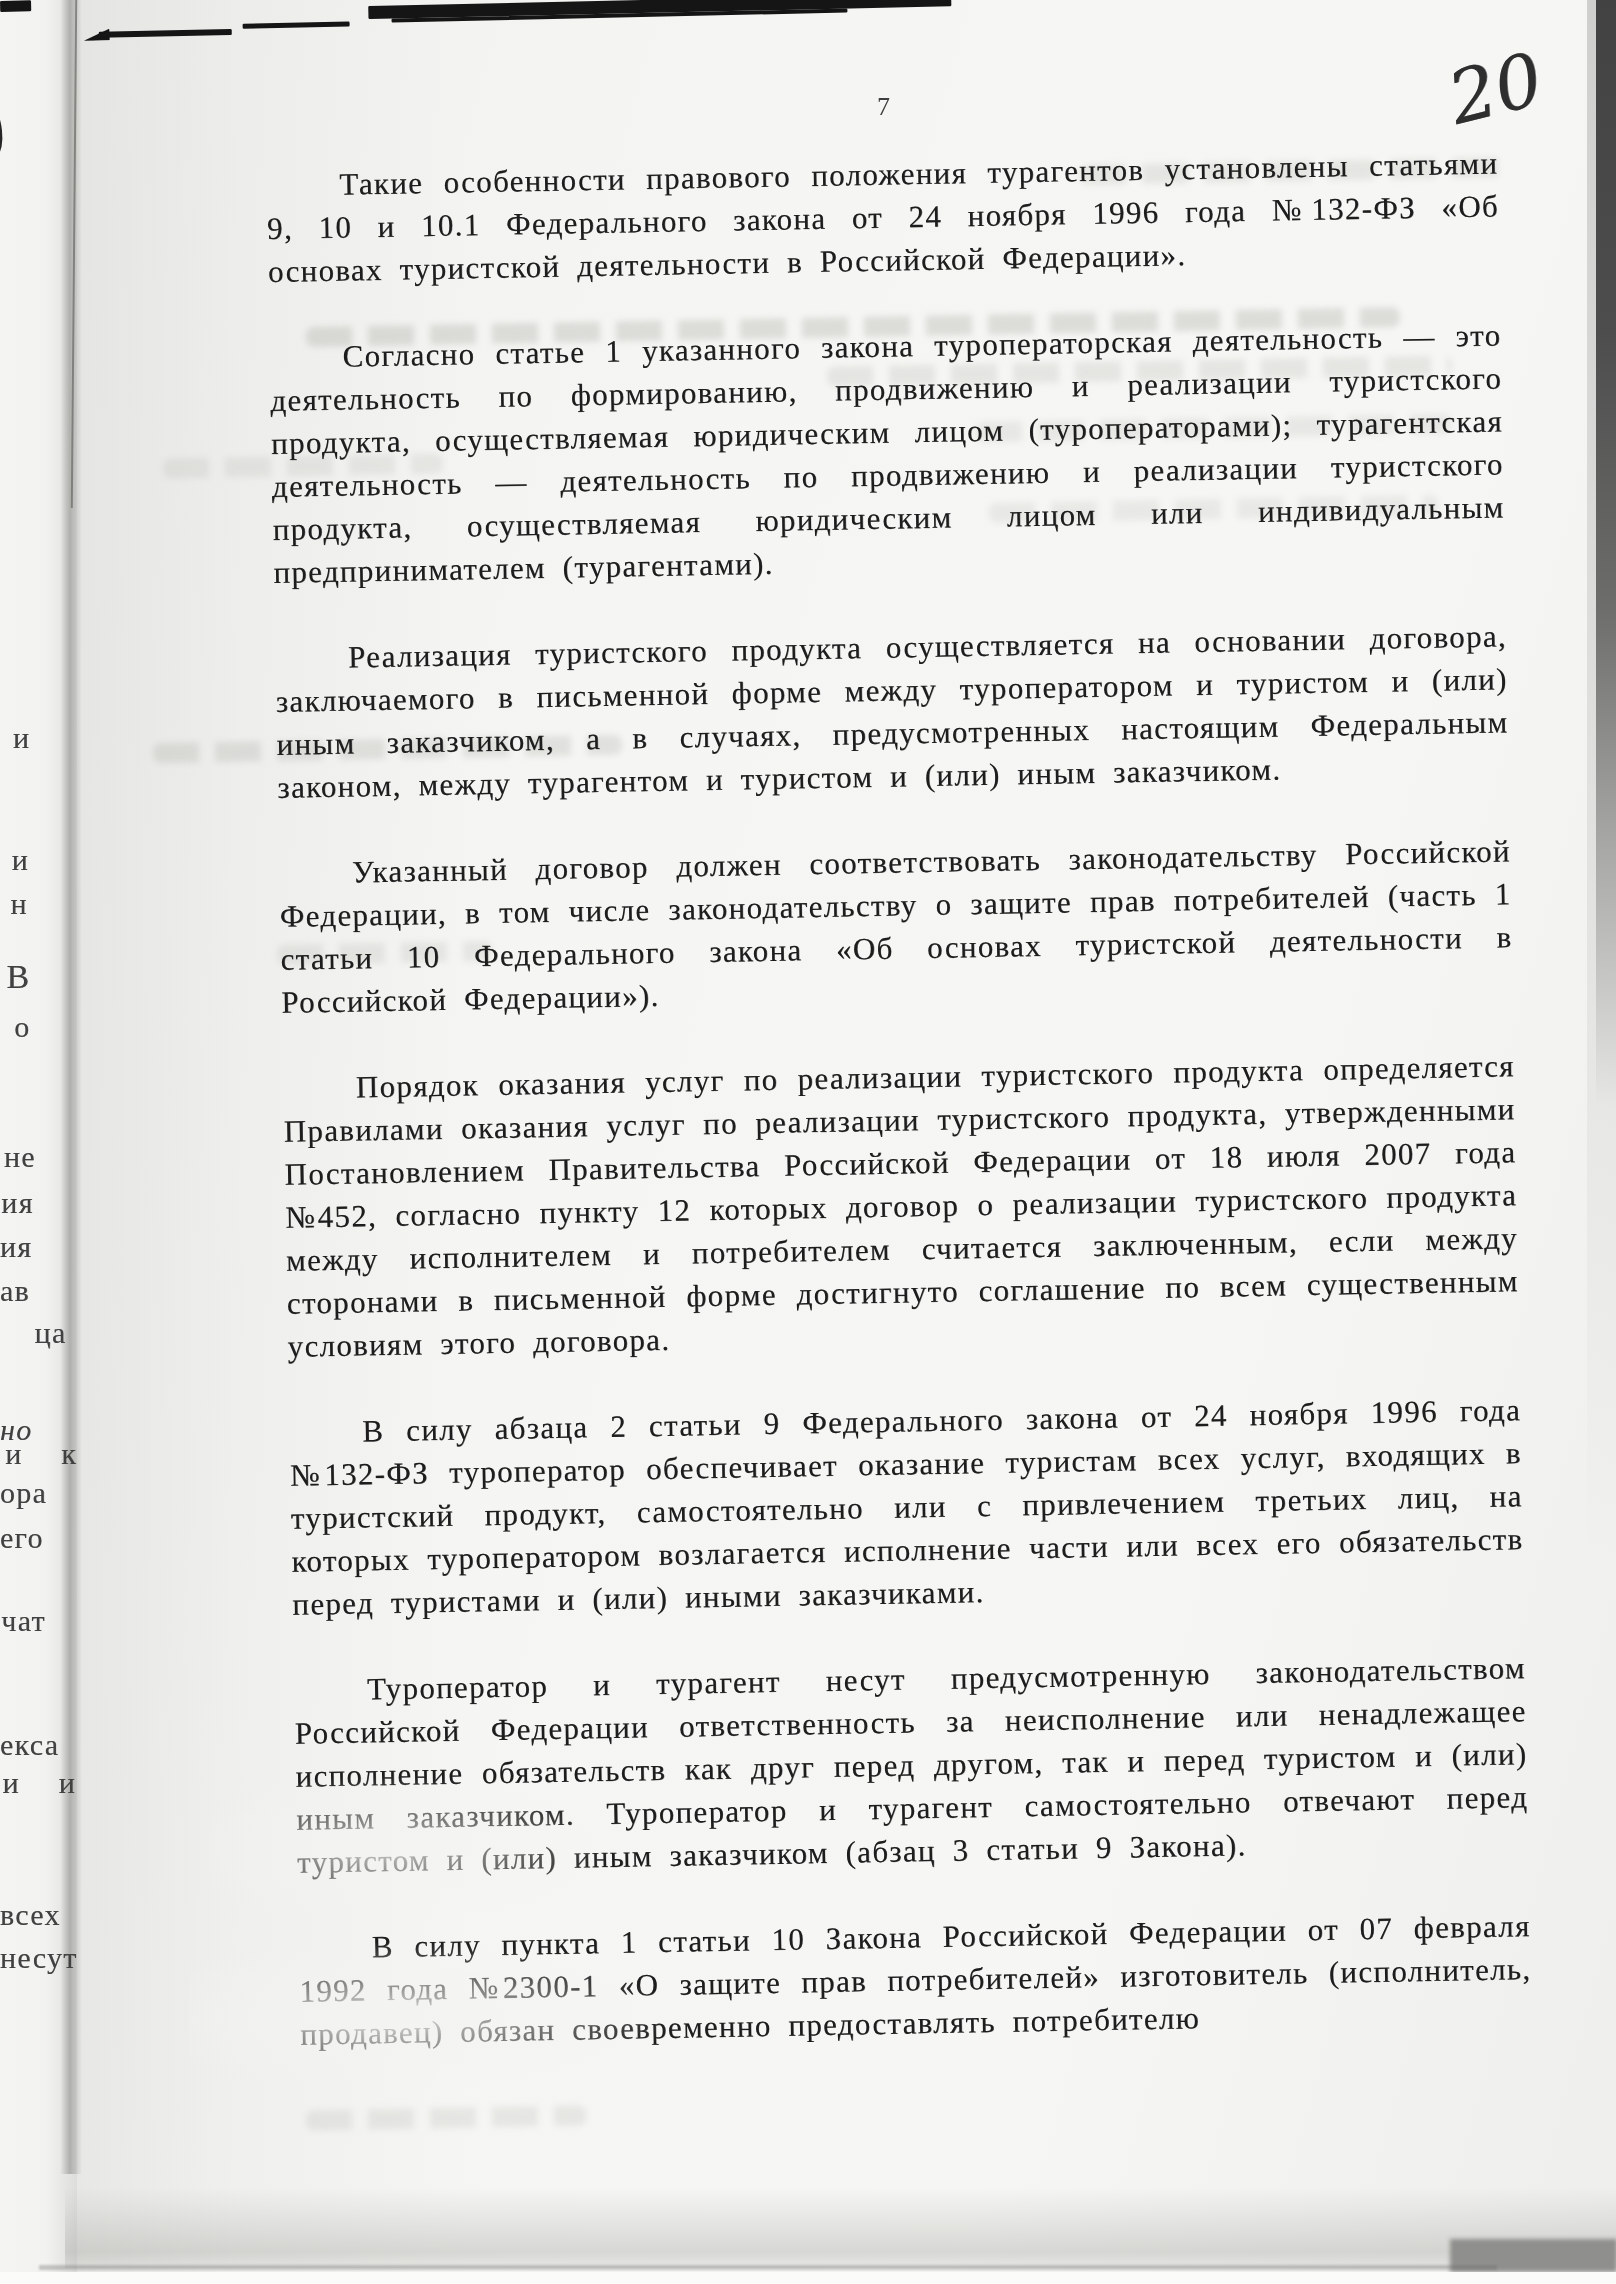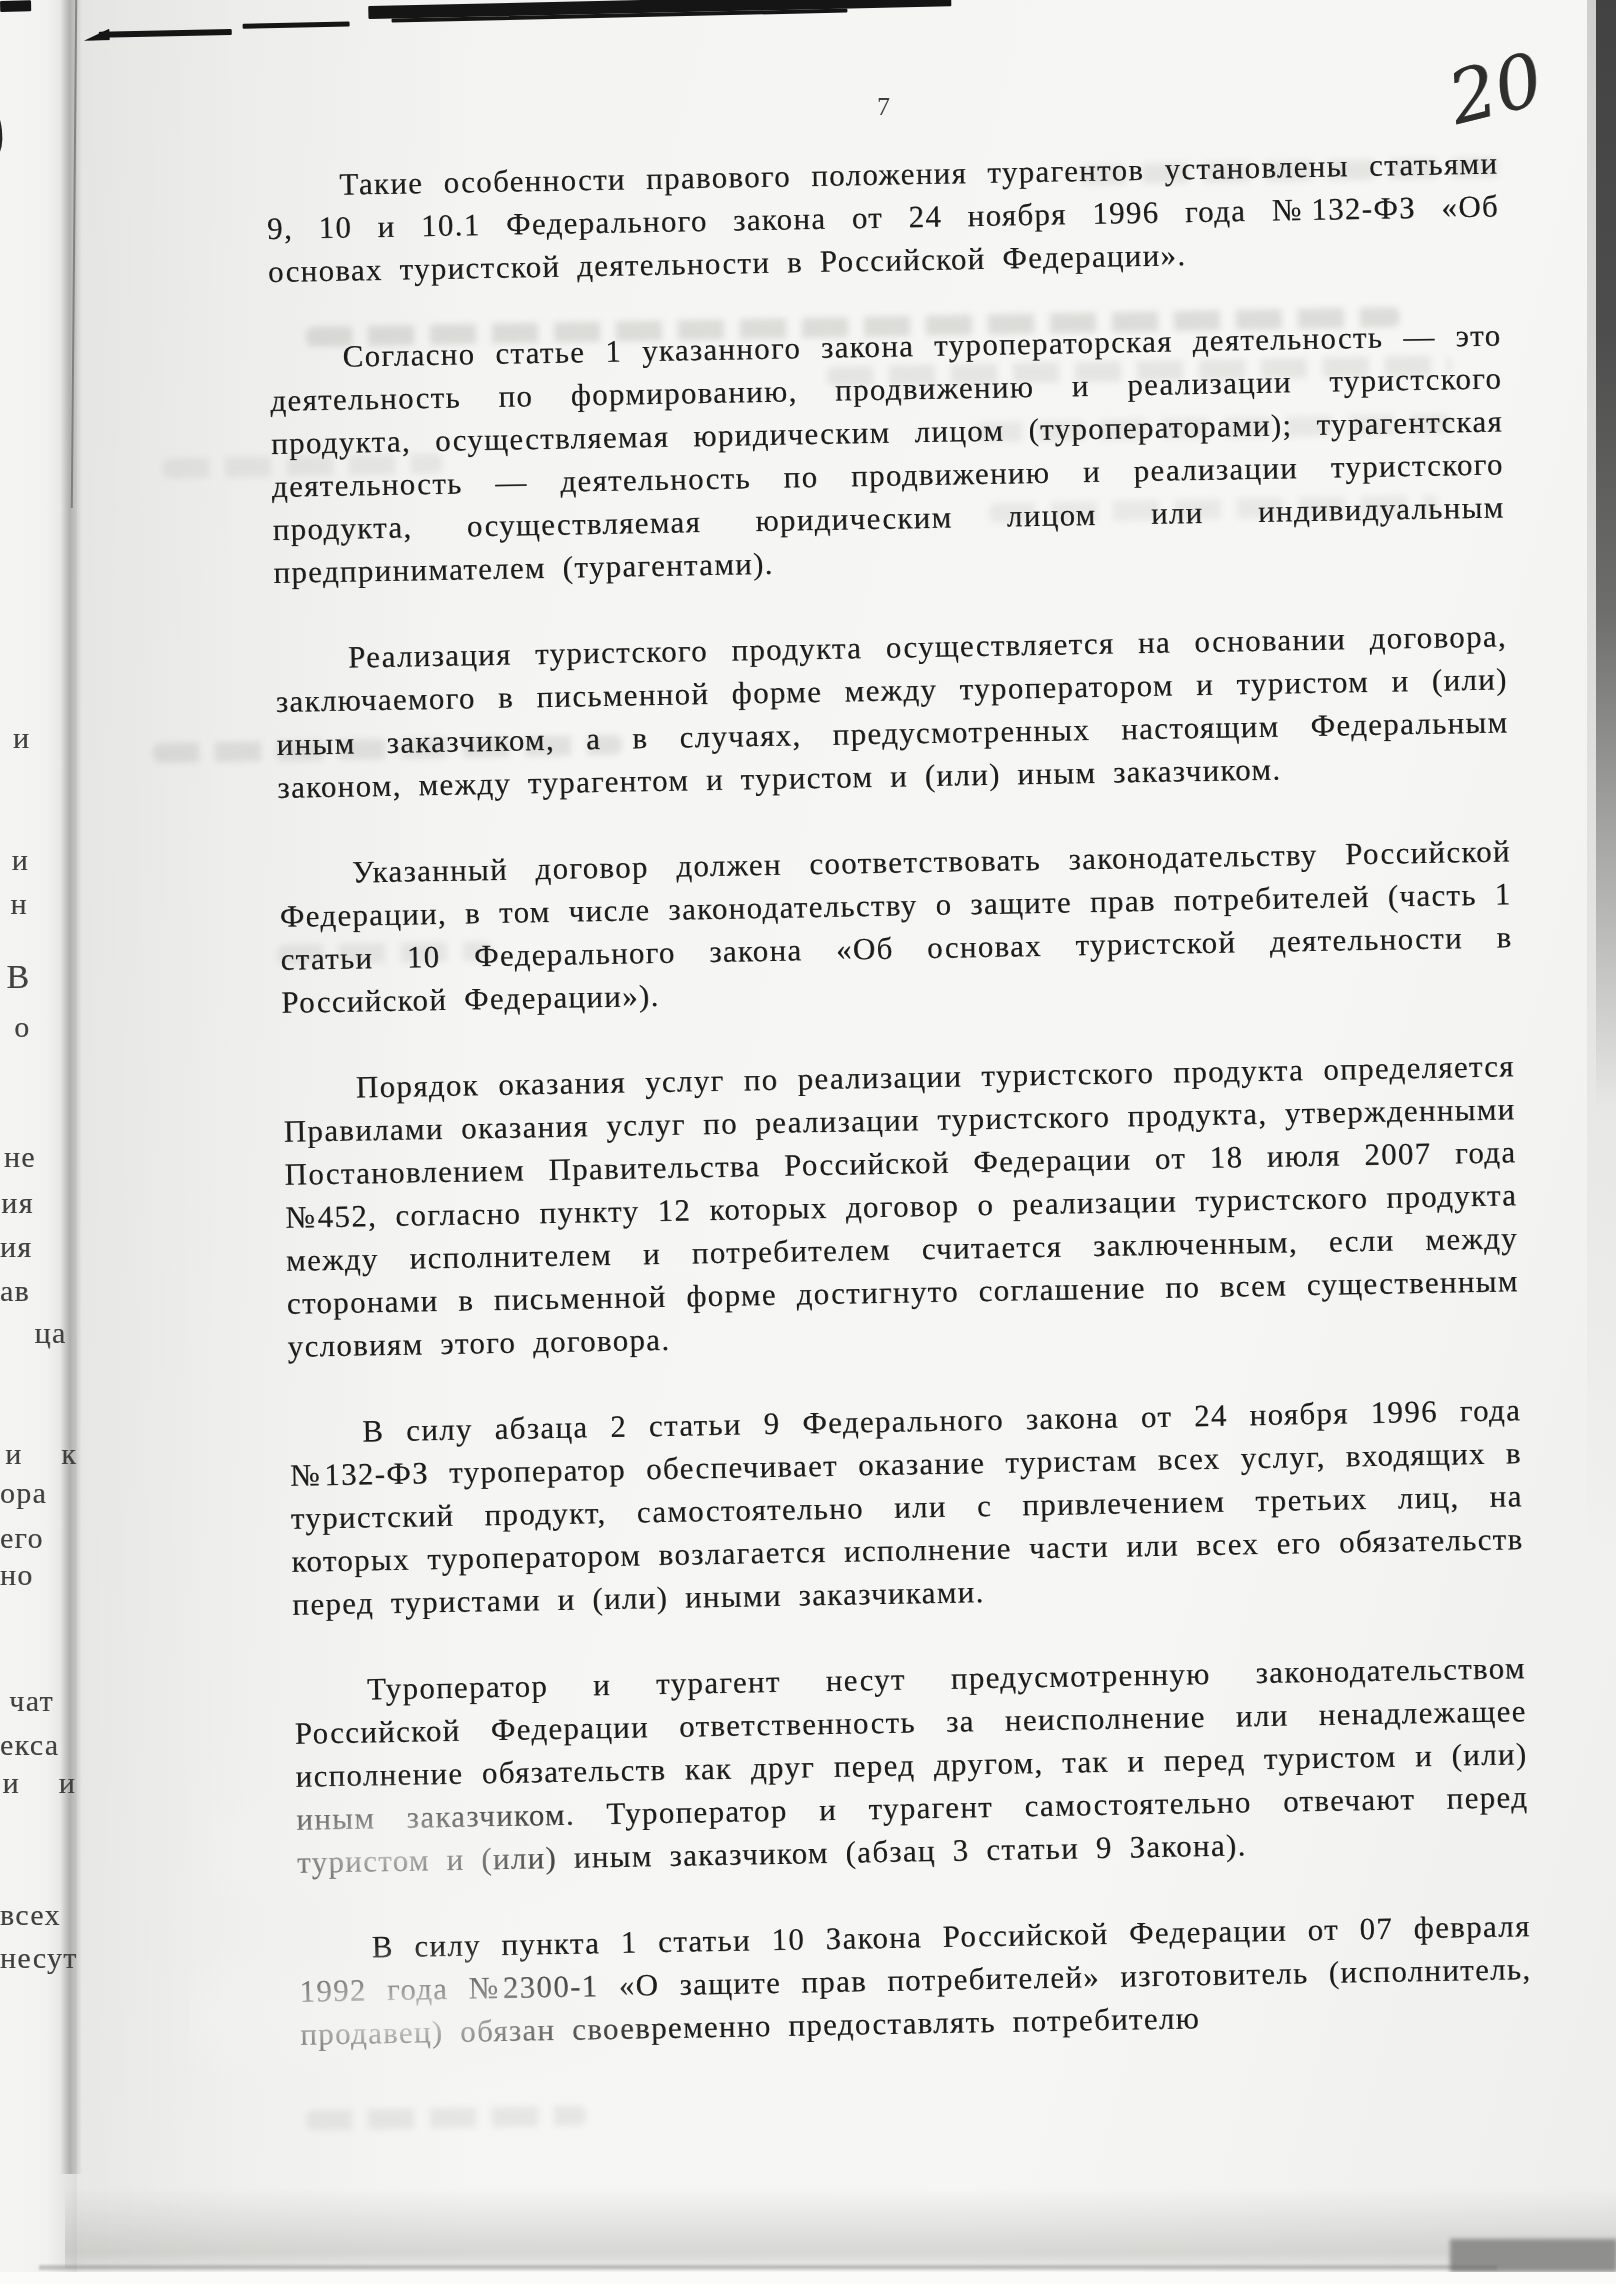--- a/index.html
+++ b/index.html
@@ -144,24 +144,24 @@
   <span class="frag" style="left:11.7px; top:843px;">и</span>
   <span class="frag" style="left:10.4px; top:887px;">н</span>
   <span class="frag big" style="left:6.5px; top:958px;">В</span>
   <span class="frag" style="left:14.3px; top:1010px;">о</span>
   <span class="frag" style="left:3.9px;  top:1140px;">не</span>
   <span class="frag" style="left:1.3px;  top:1186px;">ия</span>
   <span class="frag" style="left:0px;  top:1230px;">ия</span>
   <span class="frag" style="left:0px;  top:1274px;">ав</span>
   <span class="frag" style="left:2.6px;  top:1316px;margin-left:32px;">ца</span>
   <span class="frag gap" style="left:5.2px;  top:1437px;">и к</span>
-  <span class="frag" style="left:0px;  top:1558px;">но</span>
+  <span class="frag" style="left:0px;  top:1413px;font-style:italic;">но</span>
   <span class="frag" style="left:0px;  top:1521px;">его</span>
   <span class="frag" style="left:0px;  top:1476px;">ора</span>
-  <span class="frag" style="left:1.3px;  top:1684px;padding-left:8px;">чат</span>
+  <span class="frag" style="left:1.3px;  top:1604px;">чат</span>
   <span class="frag gap" style="left:2.6px;  top:1766px;">и и</span>
   <span class="frag" style="left:0px;  top:1728px;">екса</span>
   <span class="frag" style="left:0px;  top:1898px;">всех</span>
   <span class="frag" style="left:0px;  top:1941px;">несут</span>
 
   <div class="text-column">
     <p>Такие особенности правового положения турагентов установлены статьями 9, 10 и 10.1 Федерального закона от 24 ноября 1996 года №132-ФЗ «Об основах туристской деятельности в Российской Федерации».</p>
     <p>Согласно статье 1 указанного закона туроператорская деятельность — это деятельность по формированию, продвижению и реализации туристского продукта, осуществляемая юридическим лицом (туроператорами); турагентская деятельность — деятельность по продвижению и реализации туристского продукта, осуществляемая юридическим лицом или индивидуальным предпринимателем (турагентами).</p>
     <p>Реализация туристского продукта осуществляется на основании договора, заключаемого в письменной форме между туроператором и туристом и (или) иным заказчиком, а в случаях, предусмотренных настоящим Федеральным законом, между турагентом и туристом и (или) иным заказчиком.</p>
     <p>Указанный договор должен соответствовать законодательству Российской Федерации, в том числе законодательству о защите прав потребителей (часть 1 статьи 10 Федерального закона «Об основах туристской деятельности в Российской Федерации»).</p>

